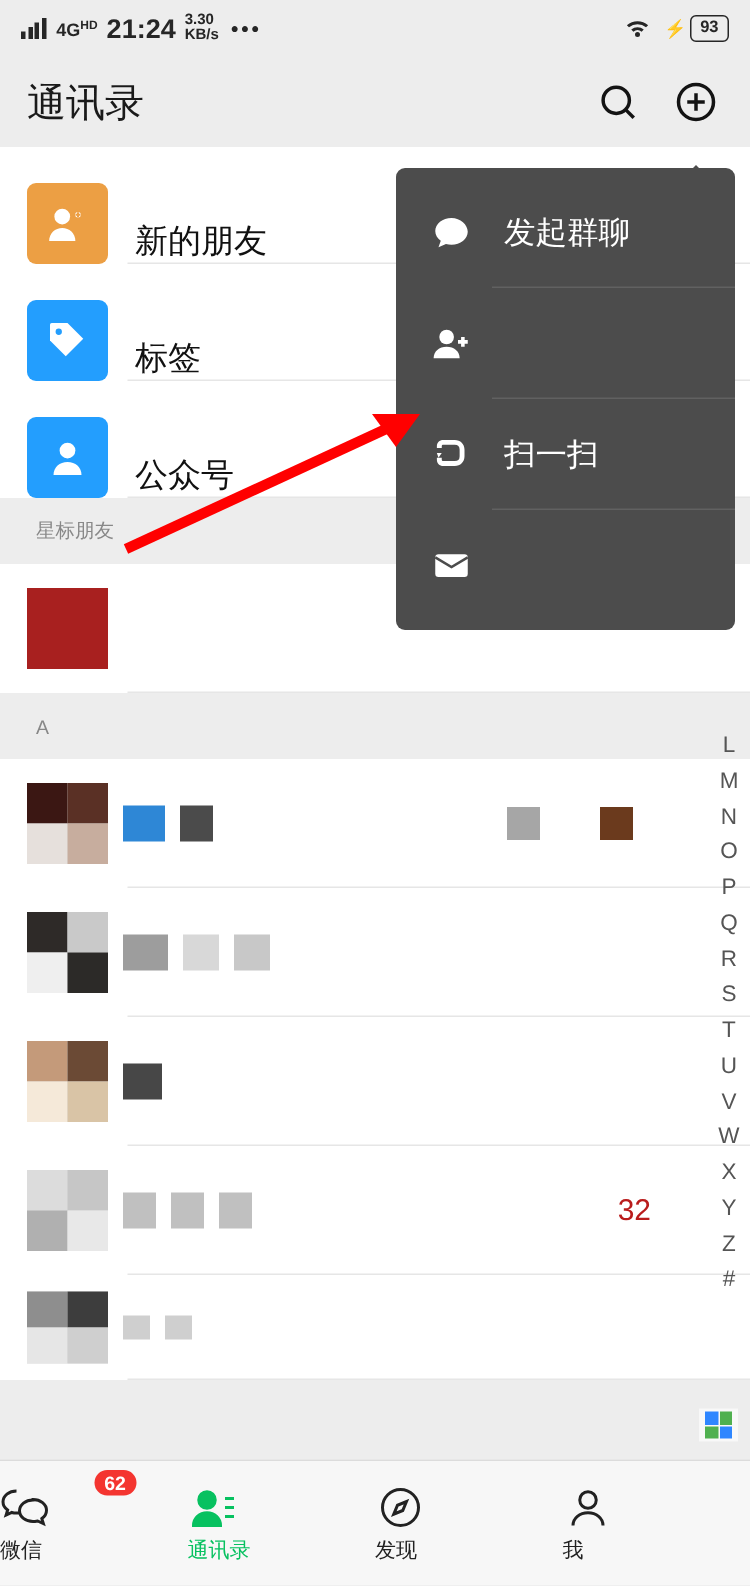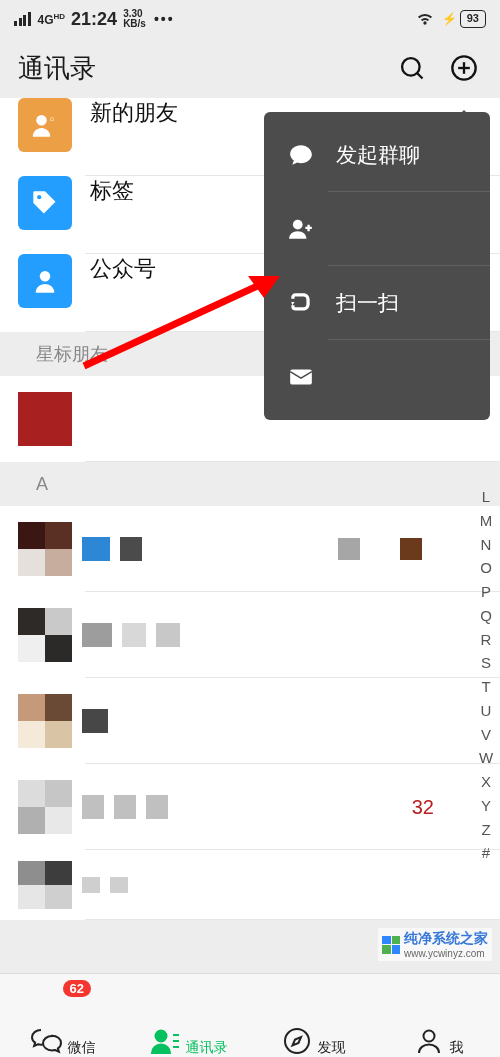--- a/index.html
+++ b/index.html
@@ -35,38 +35,38 @@
   .status .batt .bolt{font-size:12px}
   .status .batt .box{border:1.5px solid #262626;border-radius:4px;padding:1px 6px;font-size:11px;font-weight:700;line-height:1.2}
   
   .hdr{height:60px;display:flex;align-items:center;padding:0 18px}
   .hdr .title{font-size:26px;font-weight:500}
   .hdr .sp{flex:1}
   .hdr .ibtn{width:36px;height:36px;margin-left:16px;display:flex;align-items:center;justify-content:center;color:#131313}
   .hdr .ibtn svg{width:28px;height:28px;stroke:#131313;stroke-width:2;fill:none}
   
   .list{background:#fff}
-  .row{height:78px;display:flex;align-items:flex-start;padding:0 18px;position:relative}
+  .row{height:78px;display:flex;align-items:flex-end;padding:0 18px;position:relative}
   .row::after{content:"";position:absolute;left:85px;right:0;bottom:0;height:1px;background:var(--gray-border)}
   .row .icon{width:54px;height:54px;border-radius:6px;display:flex;align-items:center;justify-content:center;flex:0 0 54px}
   .row .icon svg{width:28px;height:28px;fill:#fff}
   .row .label{font-size:22px;margin-left:18px;color:#111}
   
-  .section{height:44px;display:flex;align-items:center;padding:0 36px;font-size:18px;color:var(--sub);background:var(--gray-bg)}
+  .section{height:44px;display:flex;align-items:center;padding:0 24px;font-size:13px;color:var(--sub);background:var(--gray-bg)}
   
   .crow{height:86px;display:flex;align-items:center;padding:0 18px;background:#fff;position:relative;gap:10px}
   .crow::after{content:"";position:absolute;left:85px;right:0;bottom:0;height:1px;background:var(--gray-border)}
   .av{width:54px;height:54px;background:#ddd;border-radius:0;flex:0 0 54px}
   .pxblk{height:24px;background:#ccc}
   
   .index{position:absolute;right:4px;top:488px;bottom:100px;width:20px;display:flex;flex-direction:column;justify-content:flex-start;align-items:center;font-size:15px;color:#555;gap:5px;pointer-events:auto}
   .index span{line-height:1.25}
   
   .tab{position:absolute;left:0;right:0;bottom:0;height:84px;background:#f7f7f7;border-top:1px solid #dcdcdc;display:flex}
-  .tab .item{flex:1;display:flex;flex-direction:row;align-items:flex-end;justify-content:center;gap:4px;position:relative;color:#222}
+  .tab .item{flex:1;display:flex;flex-direction:column;align-items:flex-start;justify-content:center;gap:4px;position:relative;color:#222}
   .tab .item.active{color:var(--green)}
   .tab .item svg{width:34px;height:32px;stroke:currentColor;stroke-width:2;fill:none}
   .tab .item.active svg .fillme{fill:var(--green)}
   .tab .item .lbl{font-size:14px}
   .badge{position:absolute;top:6px;left:50%;background:#f43530;color:#fff;font-size:13px;padding:1px 7px;border-radius:12px;font-weight:600}
   
   .pop{position:absolute;top:112px;right:10px;width:var(--overlay-w);background:var(--popover);border-radius:6px;padding:6px 0}
   .pop::before{content:"";position:absolute;top:-10px;right:18px;border:8px solid transparent;border-bottom-color:var(--popover)}
   .pop .mi{height:74px;display:flex;align-items:center;padding:0 22px;color:#fff;font-size:21px;position:relative}
   .pop .mi::after{content:"";position:absolute;left:64px;right:0;bottom:0;height:1px;background:rgba(255,255,255,.12)}
@@ -291,24 +291,20 @@
   <polygon points="200,6 168,6 184,28" fill="#ff0000"></polygon>
 </svg>
 
 <div class="wm">
   <div class="logo">
       <i></i>
       <i style="background:#4fb04f"></i>
       <i style="background:#4fb04f"></i>
       <i></i>
     </div>
-  <div>
-    <div>纯净系统之家</div>
-    <div style="font-size:10px;color:#666;font-weight:400">www.ycwinyz.com</div>
-  </div>
 </div>
 
 <div class="tab">
   <div class="item">
     <svg viewBox="0 0 34 30">
         <path d="M11 4c-5 0-9 3.2-9 7.2 0 2.2 1.2 4.2 3.1 5.5l-1 3.3 3.8-1.7c1 .3 2 .4 3.1.4.6 0 1.2 0 1.8-.1"></path>
         <path d="M22 10c-5 0-9 3.2-9 7.2s4 7.2 9 7.2c1.1 0 2.1-.2 3.1-.4l3.8 1.7-1-3.3c1.9-1.3 3.1-3.2 3.1-5.5 0-4-4-7.2-9-7.2z"></path>
       </svg>
     <div class="badge">62</div>
     <div class="lbl">微信</div>

